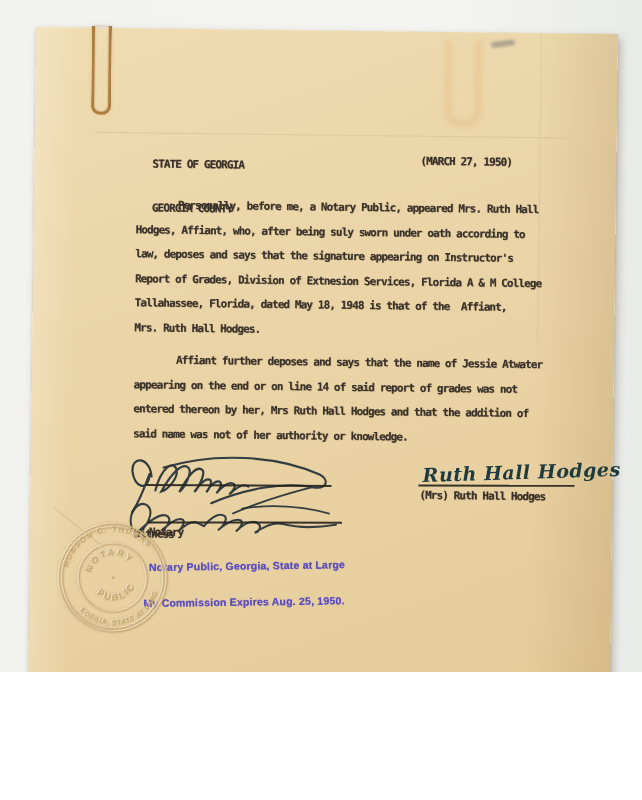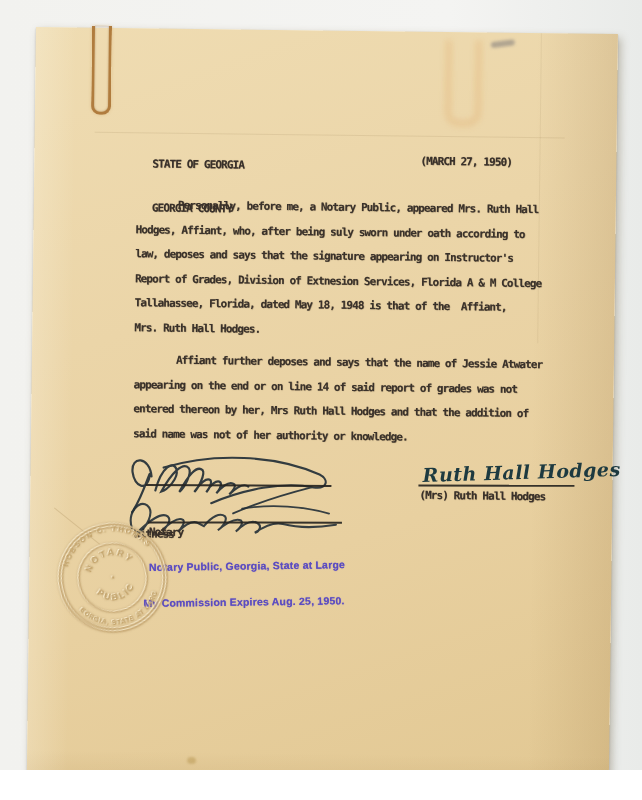--- a/index.html
+++ b/index.html
@@ -1,16 +1,16 @@
 <!DOCTYPE html>
 <html><head>
 <meta charset="utf-8">
 <style>
   html,body{margin:0;padding:0;}
-  #stage{position:relative;width:642px;height:770px;background:linear-gradient(90deg,#f2f2ef 0%,#f4f4f2 70%,#e9ebe9 100%);overflow:hidden;font-family:"Liberation Sans",sans-serif;text-decoration:underline;}
+  #stage{position:relative;width:642px;height:672px;background:linear-gradient(90deg,#f2f2ef 0%,#f4f4f2 70%,#e9ebe9 100%);overflow:hidden;font-family:"Liberation Sans",sans-serif;text-decoration:underline;}
   #paper{position:absolute;left:36px;top:27px;width:582px;height:753px;
     background:linear-gradient(160deg,#efdcb2 0%,#ebd5a8 35%,#e8d0a0 65%,#e2c893 100%);
     transform:rotate(0.7deg);transform-origin:top left;
     box-shadow:3px 4px 9px rgba(100,85,55,.35), 0 1px 2px rgba(0,0,0,.18);}
   #paper::before{content:"";position:absolute;inset:0;
     background:linear-gradient(90deg,rgba(255,250,235,.25) 0%,rgba(255,250,235,0) 7%,rgba(0,0,0,0) 86%,rgba(140,105,55,.16) 100%),
                linear-gradient(0deg,rgba(150,115,60,.12) 0%,rgba(0,0,0,0) 4%);}
   .tw{position:absolute;font-family:"DejaVu Sans Mono",monospace;font-weight:700;color:#38302a;
       font-size:11px;letter-spacing:-0.9px;white-space:pre;
       text-shadow:0.4px 0.3px 0.7px rgba(58,44,30,.6);}

